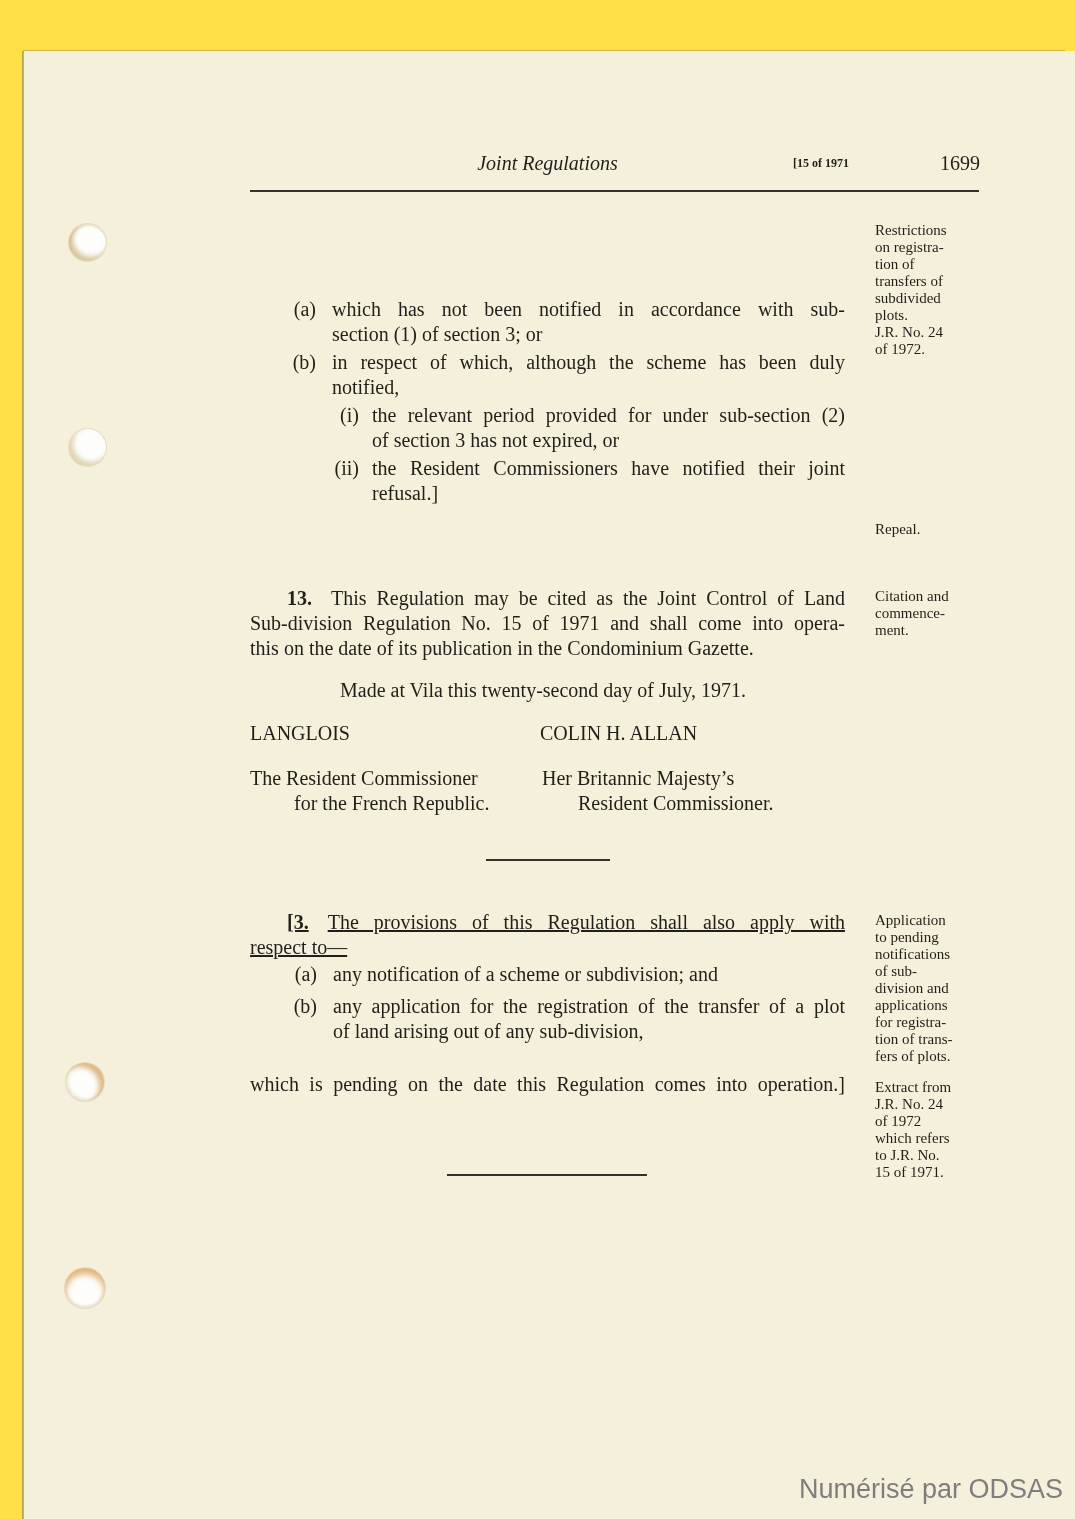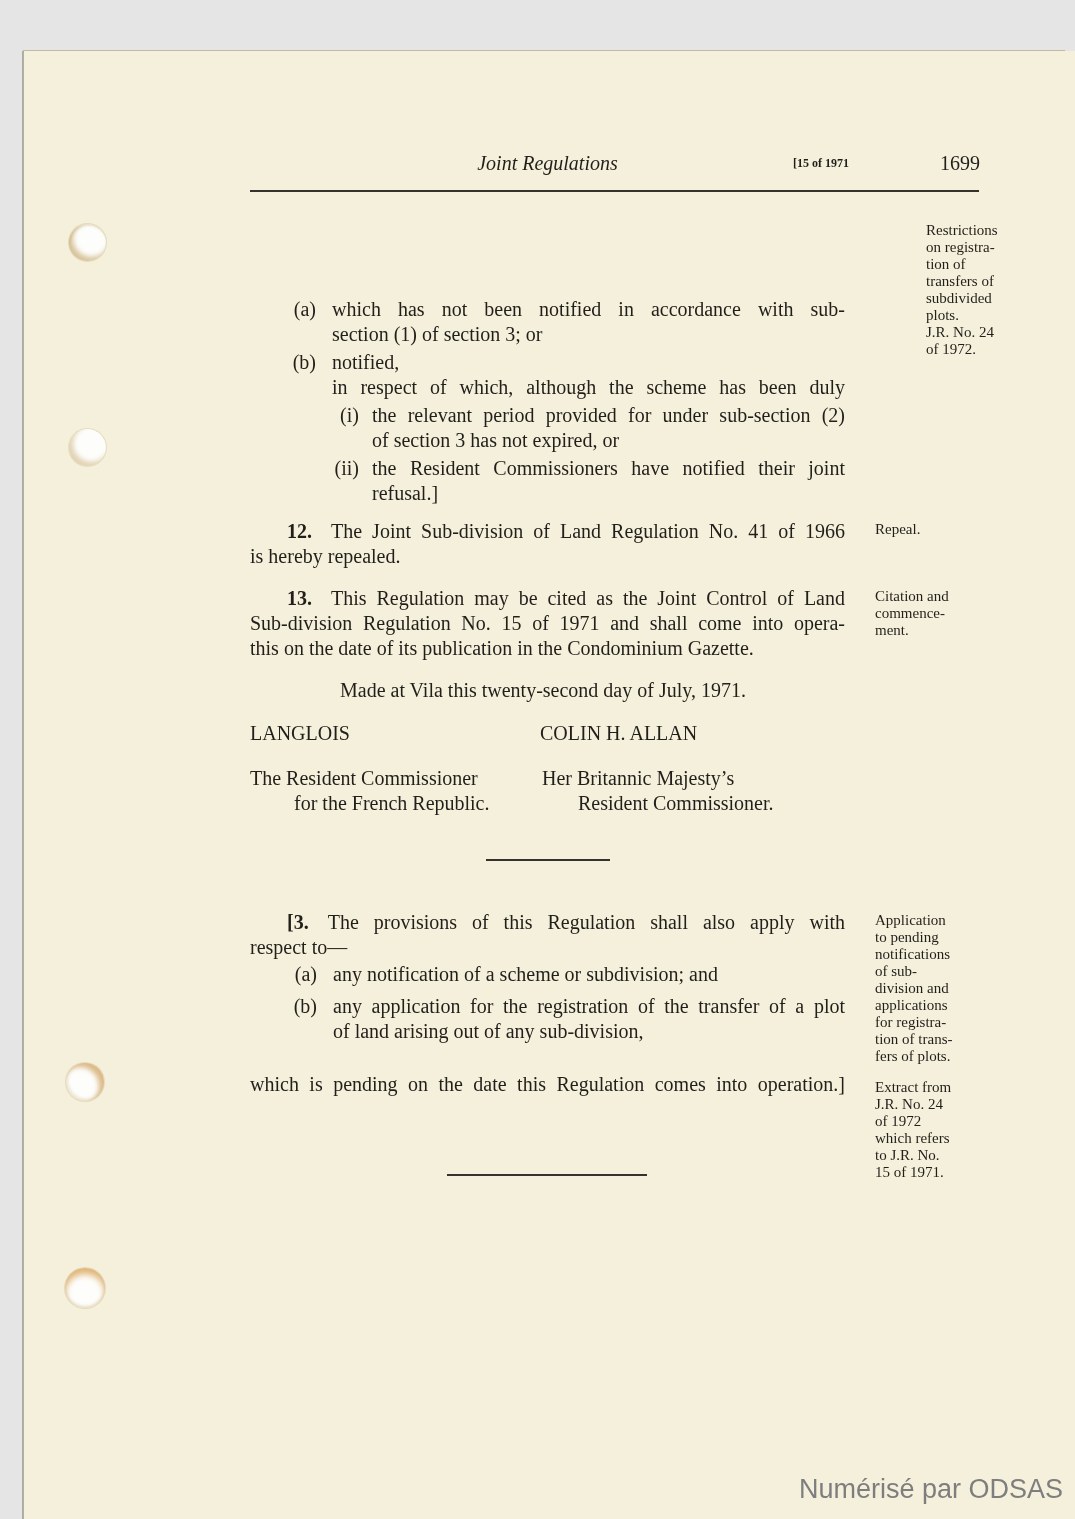--- a/index.html
+++ b/index.html
@@ -1,18 +1,18 @@
 <!DOCTYPE html>
 <html><head>
 <meta charset="utf-8">
 <style>
   html,body { margin:0; padding:0; }
   .scan {
     position:relative; width:1075px; height:1519px;
-    background:#e5e5e5; overflow:hidden;
+    background:#fde047; overflow:hidden;
     font-family:"Liberation Serif", serif; color:#211f1a;
   }
   .sheet { position:absolute; left:23px; top:51px; right:0; bottom:0; background:#f5f0dc; }
   .edge-top { position:absolute; left:23px; top:50px; width:1042px; height:1px; background:rgba(146,120,70,.4); }
   .edge-left { position:absolute; left:22px; top:51px; width:2px; height:1468px; background:rgba(100,98,88,.45); }
 
   .punch { position:absolute; background:#fdfdfb; border-radius:50%; }
   .punch-1 { left:69px;  top:224px;  width:37px; height:37px;
              box-shadow: inset 4px -4px 5px rgba(181,141,64,.5), inset 1px 2px 2px rgba(181,141,64,.22), 0 0 0 1px rgba(200,180,130,.35); }
   .punch-2 { left:69px;  top:429px;  width:37px; height:37px;
@@ -69,59 +69,55 @@
 
 
   <div class="item" style="left:332px; top:297px; width:513px;">
     <span class="lbl">(a)</span>
     <div class="ln just">which has not been notified in accordance with sub-</div>
     <div class="ln">section (1) of section 3; or</div>
   </div>
 
   <div class="item" style="left:332px; top:350px; width:513px;">
     <span class="lbl">(b)</span>
+    <div class="ln just">in respect of which, although the scheme has been duly</div>
     <div class="ln">notified,</div>
-    <div class="ln just">in respect of which, although the scheme has been duly</div>
   </div>
 
   <div class="item item-roman" style="left:372px; top:403px; width:473px;">
     <span class="lbl">(i)</span>
     <div class="ln just">the relevant period provided for under sub-section (2)</div>
     <div class="ln">of section 3 has not expired, or</div>
   </div>
 
   <div class="item item-roman" style="left:372px; top:456px; width:473px;">
     <span class="lbl">(ii)</span>
     <div class="ln just">the Resident Commissioners have notified their joint</div>
     <div class="ln">refusal.]</div>
   </div>
 
-  <div class="para" style="left:250px; top:519px; width:595px;">
-    <div class="ln just"><span class="ind"></span><span class="pnum">12.</span><span>The Joint Sub-division of Land Regulation No. 41 of 1966</span></div>
-    <div class="ln">is hereby repealed.</div>
-  </div>
 
   <div class="para" style="left:250px; top:586px; width:595px;">
     <div class="ln just"><span class="ind"></span><span class="pnum">13.</span><span>This Regulation may be cited as the Joint Control of Land</span></div>
     <div class="ln just">Sub-division Regulation No. 15 of 1971 and shall come into opera-</div>
     <div class="ln">this on the date of its publication in the Condominium Gazette.</div>
   </div>
 
   <div class="made" style="left:340px; top:678px;">Made at Vila this twenty-second day of July, 1971.</div>
 
   <div class="sig" style="left:250px; top:721px;">LANGLOIS</div>
   <div class="sig" style="left:540px; top:721px;">COLIN H. ALLAN</div>
   <div class="sig" style="left:250px; top:766px;">The Resident Commissioner</div>
   <div class="sig" style="left:294px; top:791px;">for the French Republic.</div>
   <div class="sig" style="left:542px; top:766px;">Her Britannic Majesty’s</div>
   <div class="sig" style="left:578px; top:791px;">Resident Commissioner.</div>
 
   <div class="rule-short" style="left:486px; top:859px; width:124px;"></div>
 
-  <div class="para" style="left:250px; top:910px; width:595px;">
+  <div class="para" style="left:250px; top:910px; width:595px;text-decoration:underline;">
     <div class="ln just"><span class="ind"></span><span class="pnum">[3.</span><span>The provisions of this Regulation shall also apply with</span></div>
     <div class="ln">respect to—</div>
   </div>
 
   <div class="item" style="left:333px; top:962px; width:512px;">
     <span class="lbl">(a)</span>
     <div class="ln">any notification of a scheme or subdivision; and</div>
   </div>
 
   <div class="item" style="left:333px; top:994px; width:512px;">
@@ -129,21 +125,21 @@
     <div class="ln just">any application for the registration of the transfer of a plot</div>
     <div class="ln">of land arising out of any sub-division,</div>
   </div>
 
   <div class="para" style="left:250px; top:1046px; width:595px;margin-top:26px;">
     <div class="ln just">which is pending on the date this Regulation comes into operation.]</div>
   </div>
 
   <div class="rule-short" style="left:447px; top:1174px; width:200px;"></div>
 
-  <div class="mnote" style="left:926px; top:222px;">
+  <div class="mnote" style="left:875px; top:222px;">
       <div class="mline">Restrictions</div>
       <div class="mline">on registra-</div>
       <div class="mline">tion of</div>
       <div class="mline">transfers of</div>
       <div class="mline">subdivided</div>
       <div class="mline">plots.</div>
       <div class="mline">J.R. No. 24</div>
       <div class="mline">of 1972.</div>
     </div>
   <div class="mnote" style="left:875px; top:521px;">

